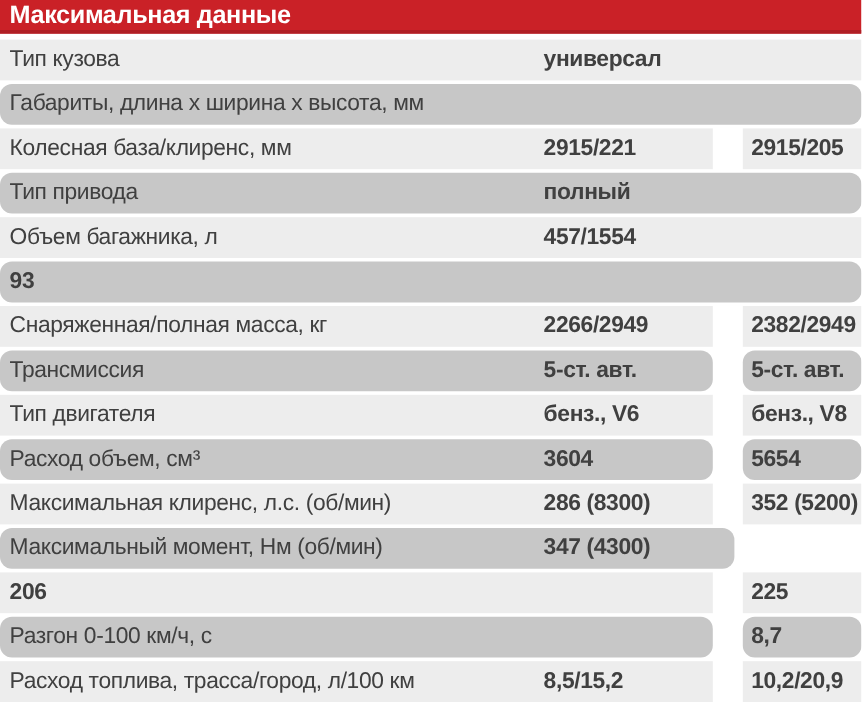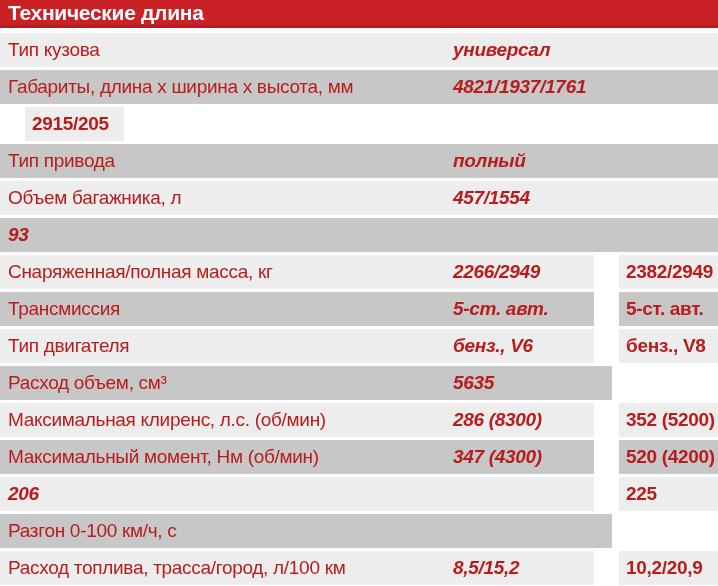--- a/index.html
+++ b/index.html
@@ -31,75 +31,77 @@
     letter-spacing: -0.3px;
     white-space: nowrap;
   }
   
   .row {
     display: flex;
     height: 34px;
     margin-bottom: 3px;
     font-size: 19px;
     line-height: 34px;
-    color: #b91c1c;
+    color: #404040;
     letter-spacing: -0.3px;
     white-space: nowrap;
   }
   .cellA {
     display: flex;
     width: 612px;
     padding-left: 8px;
     box-sizing: border-box;
     overflow: hidden;
   }
   .row.one .cellA { width: 718px; }
   .cellA .lbl {
     width: 445px;
     flex: 0 0 445px;
     overflow: hidden;
   }
   .cellA .v1 {
     flex: 1;
     font-weight: bold;
-    font-style: italic;
   }
   .cellB {
     width: 99px;
     flex: 0 0 99px;
     margin-left: 25px;
     padding-left: 7px;
     box-sizing: border-box;
     font-weight: bold;
     overflow: hidden;
   }
   .light { background: #ededed; }
-  .dark  { background: #c7c7c7; }
+  .dark  { background: #c7c7c7; border-radius: 10px; }
 </style>
 </head>
 <body>
 
 <div class="page">
   <div class="hdr">
-    <span class="hdr-title">Технические длина</span>
+    <span class="hdr-title">Максимальная данные</span>
   </div>
   <div id="rows">
       <div class="row one">
         <div class="cellA light">
           <span class="lbl">Тип кузова</span>
           <span class="v1">универсал</span>
         </div>
       </div>
       <div class="row one">
         <div class="cellA dark">
           <span class="lbl">Габариты, длина х ширина х высота, мм</span>
-          <span class="v1">4821/1937/1761</span>
         </div>
       </div>
       <div class="row two">
+        <div class="cellA light">
+          <span class="lbl">Колесная база/клиренс, мм</span>
+          <span class="v1">2915/221</span>
+        </div>
         <div class="cellB light">2915/205</div>
       </div>
       <div class="row one">
         <div class="cellA dark">
           <span class="lbl">Тип привода</span>
           <span class="v1">полный</span>
         </div>
       </div>
       <div class="row one">
         <div class="cellA light">
@@ -129,47 +131,48 @@
       <div class="row two">
         <div class="cellA light">
           <span class="lbl">Тип двигателя</span>
           <span class="v1">бенз., V6</span>
         </div>
         <div class="cellB light">бенз., V8</div>
       </div>
       <div class="row two">
         <div class="cellA dark">
           <span class="lbl">Расход объем, см³</span>
-          <span class="v1">5635</span>
+          <span class="v1">3604</span>
         </div>
+        <div class="cellB dark">5654</div>
       </div>
       <div class="row two">
         <div class="cellA light">
           <span class="lbl">Максимальная клиренс, л.с. (об/мин)</span>
           <span class="v1">286 (8300)</span>
         </div>
         <div class="cellB light">352 (5200)</div>
       </div>
       <div class="row two">
         <div class="cellA dark">
           <span class="lbl">Максимальный момент, Нм (об/мин)</span>
           <span class="v1">347 (4300)</span>
         </div>
-        <div class="cellB dark">520 (4200)</div>
       </div>
       <div class="row two">
         <div class="cellA light">
           <span class="v1">206</span>
         </div>
         <div class="cellB light">225</div>
       </div>
       <div class="row two">
         <div class="cellA dark">
           <span class="lbl">Разгон 0-100 км/ч, с</span>
         </div>
+        <div class="cellB dark">8,7</div>
       </div>
       <div class="row two">
         <div class="cellA light">
           <span class="lbl">Расход топлива, трасса/город, л/100 км</span>
           <span class="v1">8,5/15,2</span>
         </div>
         <div class="cellB light">10,2/20,9</div>
       </div>
     </div>
 </div>

